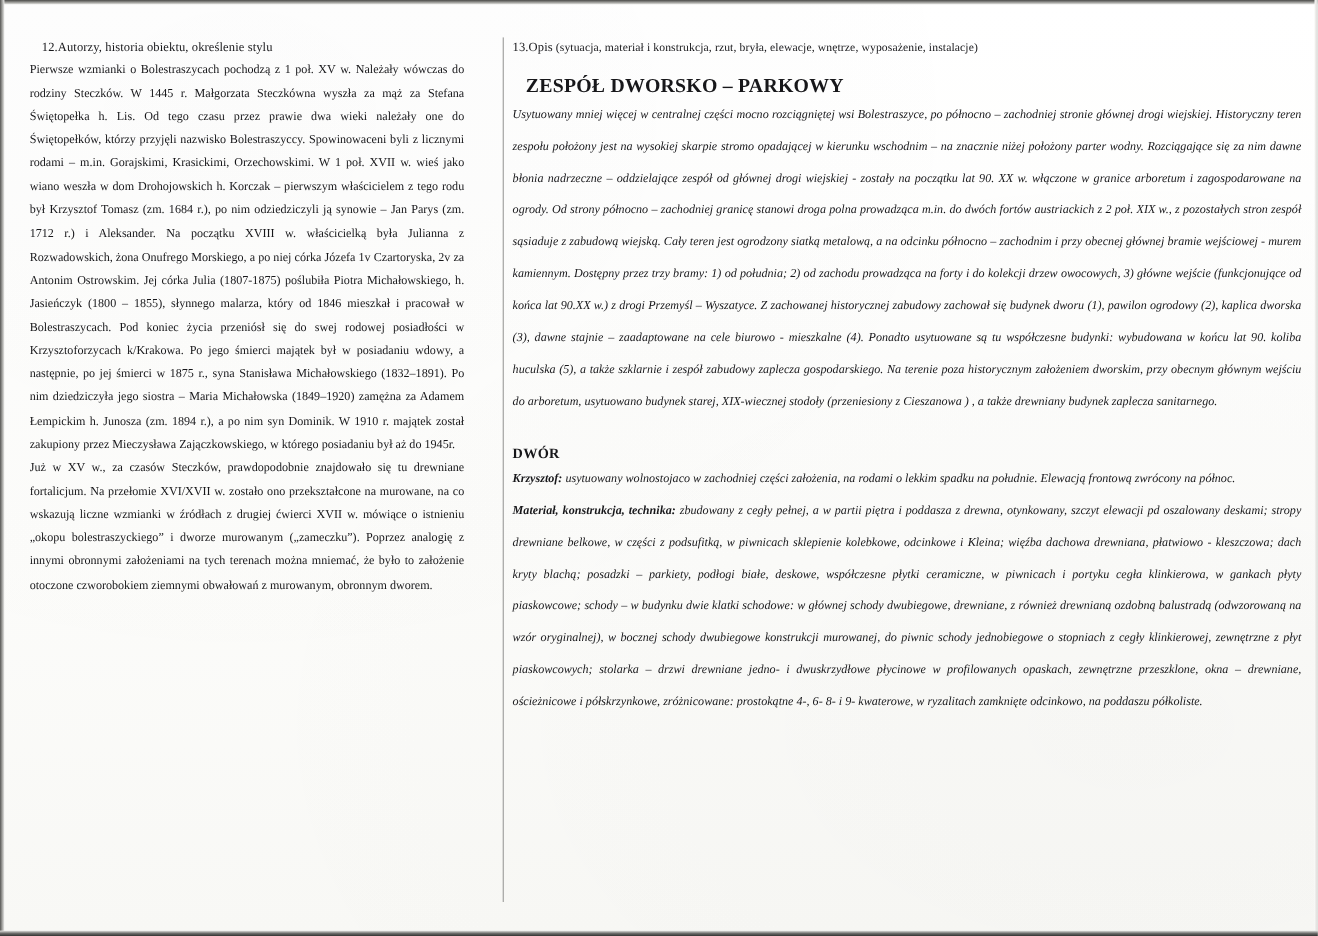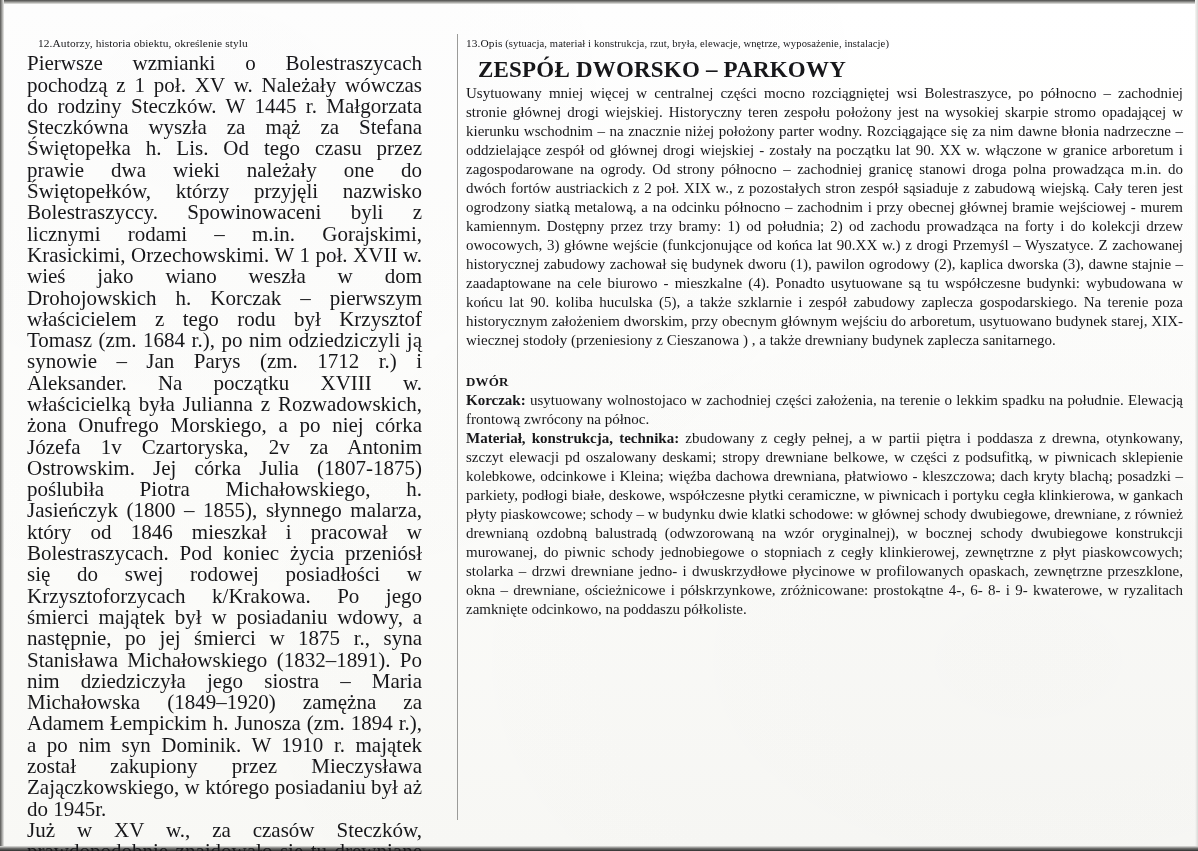--- a/index.html
+++ b/index.html
@@ -89,46 +89,47 @@
   }
   #left-column .field-label { padding-left: 11px; }
   #right-column .field-label { padding-left: 0; }
 
   .field-label .field-hint {
     font-size: 10.6px;
   }
 
   .section-heading {
     font-weight: bold;
-    font-size: 23px;
+    font-size: 18px;
     line-height: 1.22;
-    margin: 6px 0 0 0;
+    margin: 18px 0 0 0;
     letter-spacing: 0.2px;
     padding-left: 12px;
   }
 
   .subsection-heading {
     font-weight: bold;
     font-size: 13px;
     line-height: 1.3;
     margin: 0;
     letter-spacing: 0.2px;
   }
 
   p.body-text {
     margin: 0;
     text-align: justify;
     text-justify: inter-word;
-    font-size: 21px;
+    font-size: 11px;
     line-height: 21.3px;
     hyphens: none;
   }
   #right-column p.body-text {
-    font-size: 15px;
-    line-height: 19px;
+    font-size: 11px;
+    line-height: 29px;
+    font-style: italic;
   }
 
   .run-label { font-weight: bold; }
 
   .spacer-block { height: 24px; }
 
   
   #page .softened {
     text-rendering: optimizeLegibility;
     -webkit-font-smoothing: antialiased;
@@ -165,19 +166,19 @@
     </div>
 
     <h1 class="section-heading softened">ZESPÓŁ DWORSKO – PARKOWY</h1>
 
     <p class="body-text softened">Usytuowany mniej więcej w centralnej części mocno rozciągniętej wsi Bolestraszyce, po północno – zachodniej  stronie głównej drogi wiejskiej. Historyczny teren zespołu położony jest na wysokiej skarpie stromo opadającej w kierunku wschodnim – na znacznie niżej położony parter wodny.  Rozciągające się za nim dawne błonia nadrzeczne – oddzielające zespół od głównej drogi wiejskiej - zostały na początku lat 90. XX w. włączone  w granice arboretum i zagospodarowane na ogrody. Od strony północno – zachodniej granicę stanowi droga polna prowadząca m.in. do dwóch fortów austriackich z 2 poł. XIX w., z pozostałych stron zespół sąsiaduje z zabudową wiejską. Cały teren jest ogrodzony siatką metalową, a na odcinku północno – zachodnim i przy obecnej głównej bramie wejściowej -  murem kamiennym. Dostępny przez trzy bramy: 1) od południa; 2) od zachodu prowadząca na forty i do kolekcji drzew owocowych, 3) główne wejście (funkcjonujące od końca lat 90.XX w.) z drogi Przemyśl – Wyszatyce.  Z zachowanej historycznej zabudowy zachował się budynek dworu (1), pawilon ogrodowy (2), kaplica dworska (3), dawne stajnie – zaadaptowane na cele biurowo - mieszkalne (4). Ponadto usytuowane są tu współczesne budynki: wybudowana w końcu lat 90. koliba huculska (5), a także szklarnie i zespół zabudowy zaplecza gospodarskiego. Na terenie poza historycznym założeniem dworskim, przy obecnym głównym wejściu do arboretum, usytuowano budynek starej, XIX-wiecznej stodoły (przeniesiony z   Cieszanowa ) ,      a także drewniany budynek zaplecza sanitarnego.</p>
 
     <div class="spacer-block"></div>
 
     <h2 class="subsection-heading softened">DWÓR</h2>
 
-    <p class="body-text softened"><span class="run-label">Korczak:</span><span> usytuowany wolnostojaco w zachodniej części założenia, na terenie o lekkim spadku na południe. Elewacją frontową zwrócony na północ.</span></p>
+    <p class="body-text softened"><span class="run-label">Krzysztof:</span><span> usytuowany wolnostojaco w zachodniej części założenia, na rodami o lekkim spadku na południe. Elewacją frontową zwrócony na północ.</span></p>
 
     <p class="body-text softened"><span class="run-label">Materiał, konstrukcja, technika:</span><span>  zbudowany z cegły pełnej, a w partii piętra i poddasza z drewna,  otynkowany, szczyt elewacji pd oszalowany deskami; stropy drewniane belkowe, w części z podsufitką, w piwnicach sklepienie kolebkowe, odcinkowe i Kleina; więźba dachowa drewniana, płatwiowo - kleszczowa; dach kryty blachą; posadzki – parkiety, podłogi białe, deskowe, współczesne płytki ceramiczne, w piwnicach i portyku cegła klinkierowa,  w gankach płyty piaskowcowe;  schody – w budynku dwie klatki schodowe: w głównej schody dwubiegowe, drewniane, z również drewnianą ozdobną balustradą (odwzorowaną na wzór oryginalnej), w bocznej schody dwubiegowe konstrukcji murowanej, do piwnic schody jednobiegowe o stopniach z cegły klinkierowej, zewnętrzne z płyt piaskowcowych; stolarka – drzwi drewniane jedno- i  dwuskrzydłowe płycinowe w profilowanych opaskach, zewnętrzne przeszklone, okna  –  drewniane, ościeżnicowe i półskrzynkowe, zróżnicowane: prostokątne 4-, 6- 8- i 9- kwaterowe, w ryzalitach zamknięte odcinkowo, na poddaszu półkoliste.</span></p>
 
   </div>
 
 </div>
 
 </body></html>

